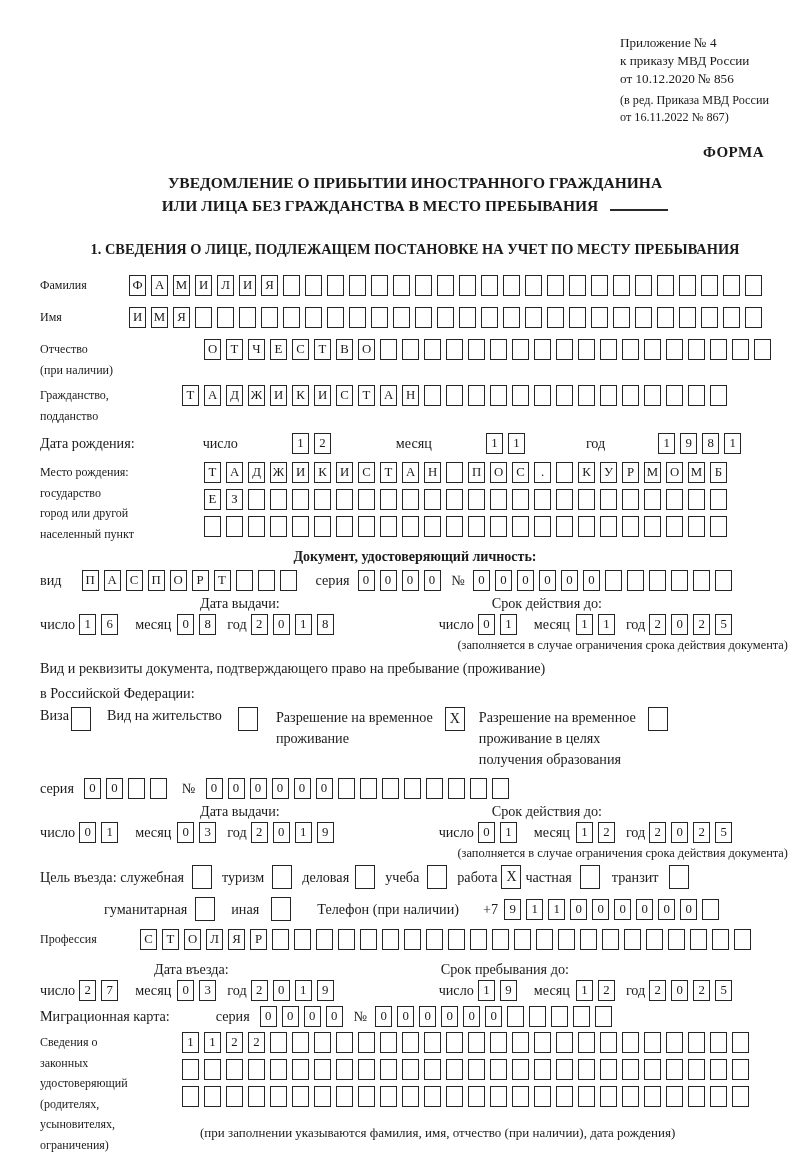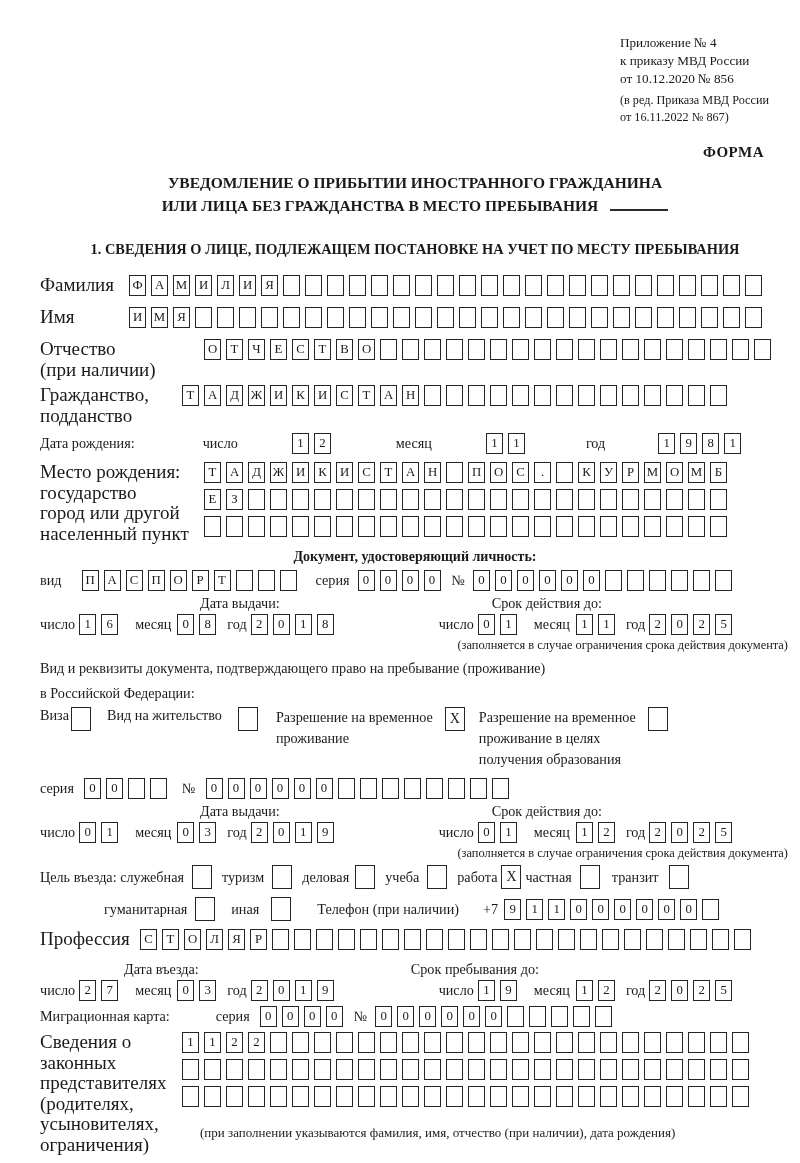--- a/index.html
+++ b/index.html
@@ -13,21 +13,21 @@
   .appendix{margin-left:580px;font-size:13.2px;line-height:18px;}
   .appendix .rev{font-size:12.2px;margin-top:4px;line-height:17px;}
   .forma{text-align:right;padding-right:26px;font-weight:bold;font-size:15px;margin-top:18px;letter-spacing:.5px;}
   
   .title{text-align:center;font-weight:bold;font-size:15.5px;line-height:23px;margin-top:10px;}
   .uline{display:inline-block;width:58px;border-bottom:2.2px solid #2a2a2a;margin-left:12px;}
   .sec1{font-weight:bold;font-size:14.4px;margin-top:24px;margin-bottom:17px;text-align:center;white-space:nowrap;}
   
   .row{display:flex;align-items:center;margin-bottom:5px;}
   .frow{display:flex;align-items:flex-start;margin-bottom:5px;}
-  .flabel{flex-shrink:0;font-size:19px;line-height:20.5px;}
+  .flabel{flex-shrink:0;font-size:12px;line-height:20.5px;}
   .fcol{display:flex;flex-direction:column;}
   .cellrow{display:flex;margin-bottom:6px;}
   .row .cellrow{margin-bottom:0;}
   .cell{
     width:17px;height:21px;box-sizing:border-box;border:1.7px solid #252525;
     margin-right:5px;display:inline-flex;align-items:center;justify-content:center;
     font-size:12.8px;flex-shrink:0;background:#fff;
   }
   .cbox{
     width:20px;height:24px;box-sizing:border-box;border:1.7px solid #252525;
@@ -566,21 +566,21 @@
             <span class="cell" data-name="char-cell"></span>
             <span class="cell" data-name="char-cell"></span>
             <span class="cell" data-name="char-cell"></span>
             <span class="cell" data-name="char-cell"></span>
             <span class="cell" data-name="char-cell"></span>
             <span class="cell" data-name="char-cell"></span>
           </div>
         </div>
       </div>
       <div class="row" data-name="entry-date-labels">
-        <span class="ilbl" data-name="entry-date-label" style="margin-left: 84px;">Дата въезда:</span>
+        <span class="ilbl" data-name="entry-date-label" style="margin-left: 114px;">Дата въезда:</span>
         <span class="ilbl" data-name="stay-until-label" style="margin-left: 212px;">Срок пребывания до:</span>
       </div>
       <div class="row" data-name="entry-dates">
         <span class="ilbl" data-name="label" style="margin-right: 4px;">число</span>
         <div class="cellrow" data-name="entry-day-cells">
           <span class="cell" data-name="char-cell">2</span>
           <span class="cell" data-name="char-cell">7</span>
         </div>
         <span class="ilbl" data-name="label" style="margin-left: 12px; margin-right: 6px;">месяц</span>
         <div class="cellrow" data-name="entry-month-cells">
@@ -633,21 +633,21 @@
           <span class="cell" data-name="char-cell"></span>
           <span class="cell" data-name="char-cell"></span>
           <span class="cell" data-name="char-cell"></span>
           <span class="cell" data-name="char-cell"></span>
         </div>
       </div>
       <div class="frow" data-name="legal-representatives-row">
         <div class="flabel" data-name="field-label" style="width: 142px;">
           <div>Сведения о</div>
           <div>законных</div>
-          <div>представителях</div>
+          <div>удостоверяющий</div>
           <div>(родителях,</div>
           <div>усыновителях,</div>
           <div>ограничения)</div>
         </div>
         <div class="fcol" data-name="field-cells">
           <div class="cellrow" data-name="representatives-cells-1">
             <span class="cell" data-name="char-cell">1</span>
             <span class="cell" data-name="char-cell">1</span>
             <span class="cell" data-name="char-cell">2</span>
             <span class="cell" data-name="char-cell">2</span>

